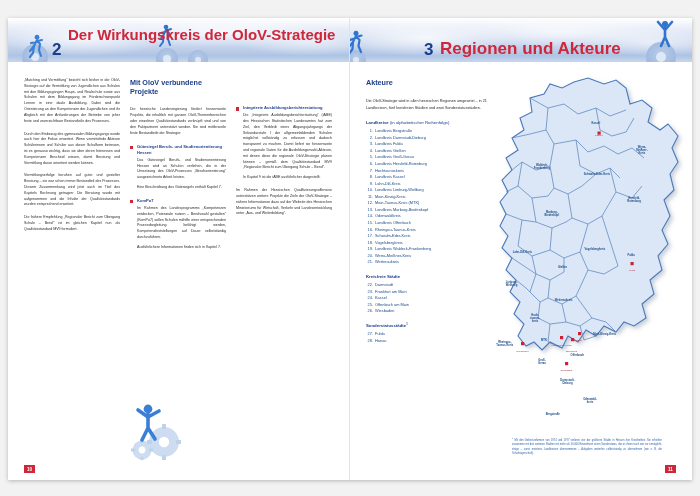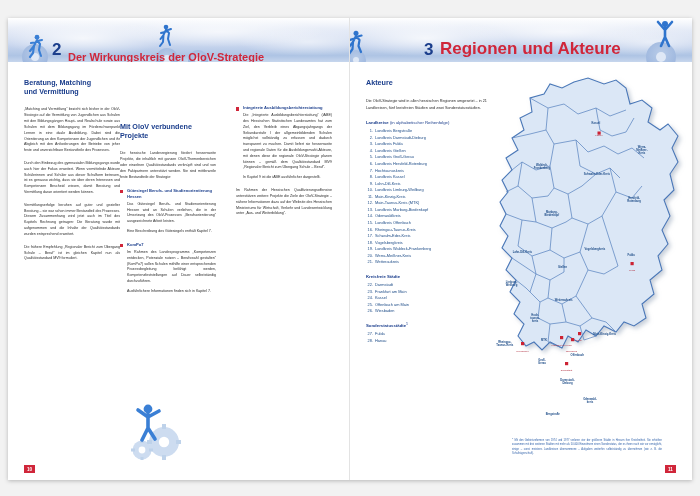--- a/index.html
+++ b/index.html
@@ -56,22 +56,22 @@
 
   .chapnum {
     position: absolute;
     bottom: 4px;
     font-size: 17px; font-weight: bold;
     color: #1b3e8c;
     letter-spacing: 0;
   }
   .chaptitle {
     position: absolute;
-    bottom: 1px;
-    font-size: 11px;
+    bottom: 21px;
+    font-size: 15px;
     font-weight: bold;
     color: #d0263a;
   }
   .chaptitle.big { font-size: 17px; bottom: 5px; }
 
   
   .gear { position: absolute; }
   .gear .disc {
     width: 100%; height: 100%;
     border-radius: 50%;
@@ -212,29 +212,27 @@
           <path d="M9 5.6 L6.5 11 L3.5 15 M9 5.6 L12 9 L11 15 M11 15 L13 21 M6.5 11 L6 18 L3 22 M9 6.6 L14 5 M9 7.6 L4 9" stroke="#2f74cd" stroke-width="2" fill="none" stroke-linecap="round"></path>
         </svg>
 
         <div class="chapnum" style="left:44px;">2</div>
         <div class="chaptitle" style="left:60px;">Der Wirkungskreis der OloV-Strategie</div>
 
         <div class="band-line"></div>
       </div>
 
       <div class="col" style="left:16px; top:60px; width:96px;">
-        <div class="colhead" style="white-space:pre-line;">Beratung, Matching
-und Vermittlung</div>
         <p>„Matching und Vermittlung“ bezieht sich bisher in der OloV-Strategie auf die Vermittlung von Jugendlichen aus Schulen mit den Bildungsgängen Haupt- und Realschule sowie aus Schulen mit dem Bildungsgang im Förderschwerpunkt Lernen in eine duale Ausbildung. Dabei sind die Orientierung an den Kompetenzen der Jugendlichen und ihr Abgleich mit den Anforderungen der Betriebe von jeher feste und unverzichtbare Bestandteile des Prozesses.</p>
         <p>Durch den Einbezug des gymnasialen Bildungsgangs wurde auch hier der Fokus erweitert. Wenn vermittelnde Akteure Schülerinnen und Schüler aus dieser Schulform betreuen, ist es genauso wichtig, dass sie über deren Interessen und Kompetenzen Bescheid wissen, damit Beratung und Vermittlung daran orientiert werden können.</p>
         <p>Vermittlungserfolge beruhen auf guter und gezielter Beratung – sie war schon immer Bestandteil des Prozesses. Diesem Zusammenhang wird jetzt auch im Titel des Kapitels Rechnung getragen: Die Beratung wurde mit aufgenommen und die Inhalte der Qualitätsstandards wurden entsprechend erweitert.</p>
         <p>Die frühere Empfehlung „Regionaler Bericht zum Übergang Schule – Beruf“ ist im gleichen Kapitel nun als Qualitätsstandard MV9 formuliert.</p>
       </div>
 
-      <div class="col" style="left:112px; top:60px; width:96px;margin-top:44px;">
+      <div class="col" style="left:122px; top:60px; width:96px;">
         <div class="colhead">Mit OloV verbundene Projekte</div>
         <p class="plainpara">Die hessische Landesregierung fördert hessenweite Projekte, die inhaltlich mit ganzen OloV-Themenbereichen oder einzelnen Qualitätsstandards verknüpft sind und von den Paktpartnern unterstützt werden. Sie sind mittlerweile feste Bestandteile der Strategie:</p>
 
         <div class="bullet-item">
           <span class="sq"></span>
           <span class="bt">Gütesiegel Berufs- und Studienorientierung Hessen</span>
           <span class="bp">Das Gütesiegel Berufs- und Studienorientierung Hessen wird an Schulen verliehen, die in der Umsetzung des OloV-Prozesses „Berufsorientierung“ ausgezeichnete Arbeit leisten.</span>
           <span class="bp">Eine Beschreibung des Gütesiegels enthält Kapitel 7.</span>
         </div>
 

